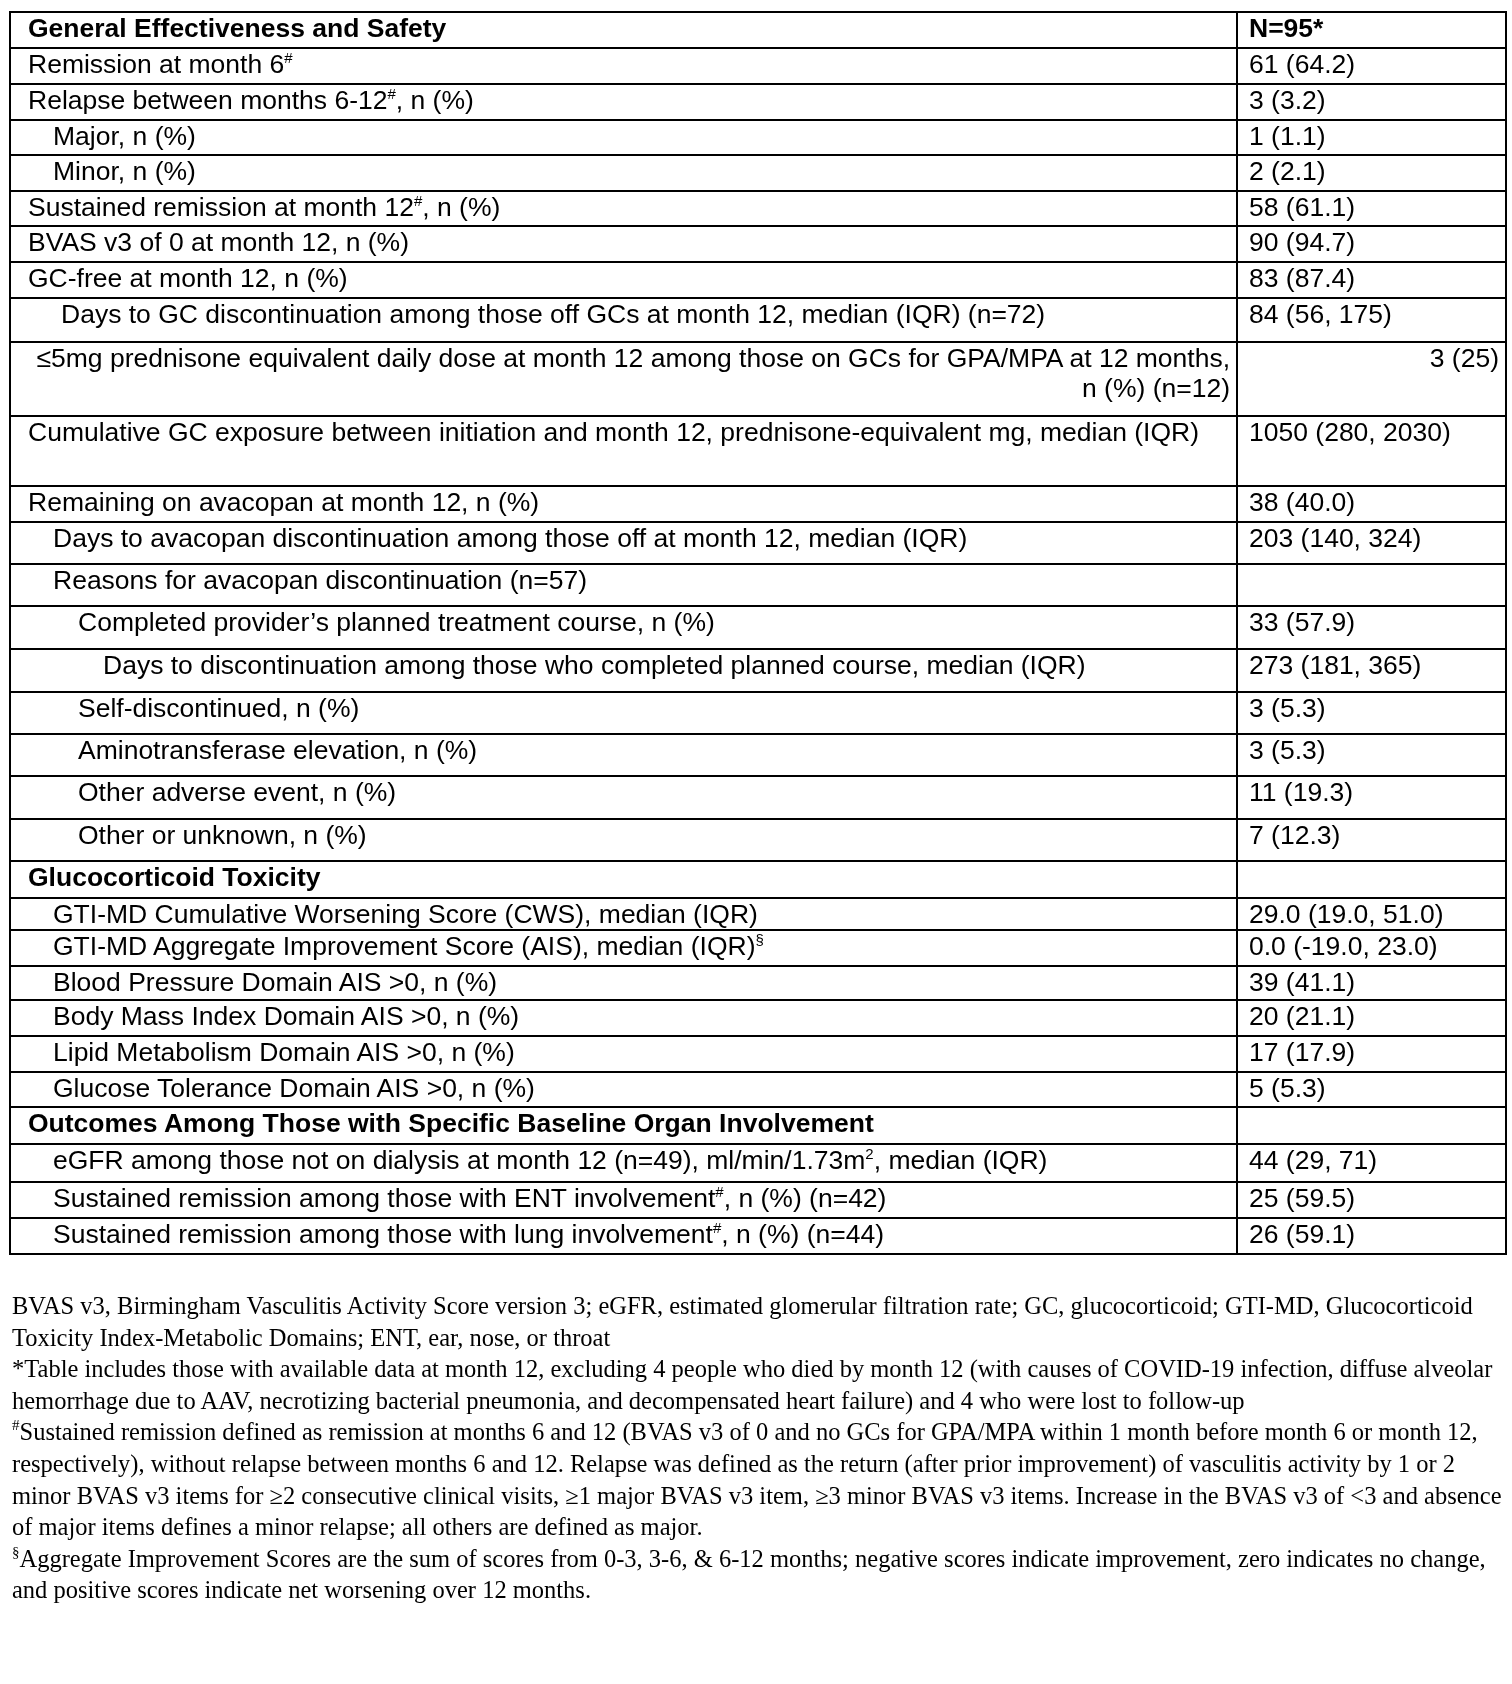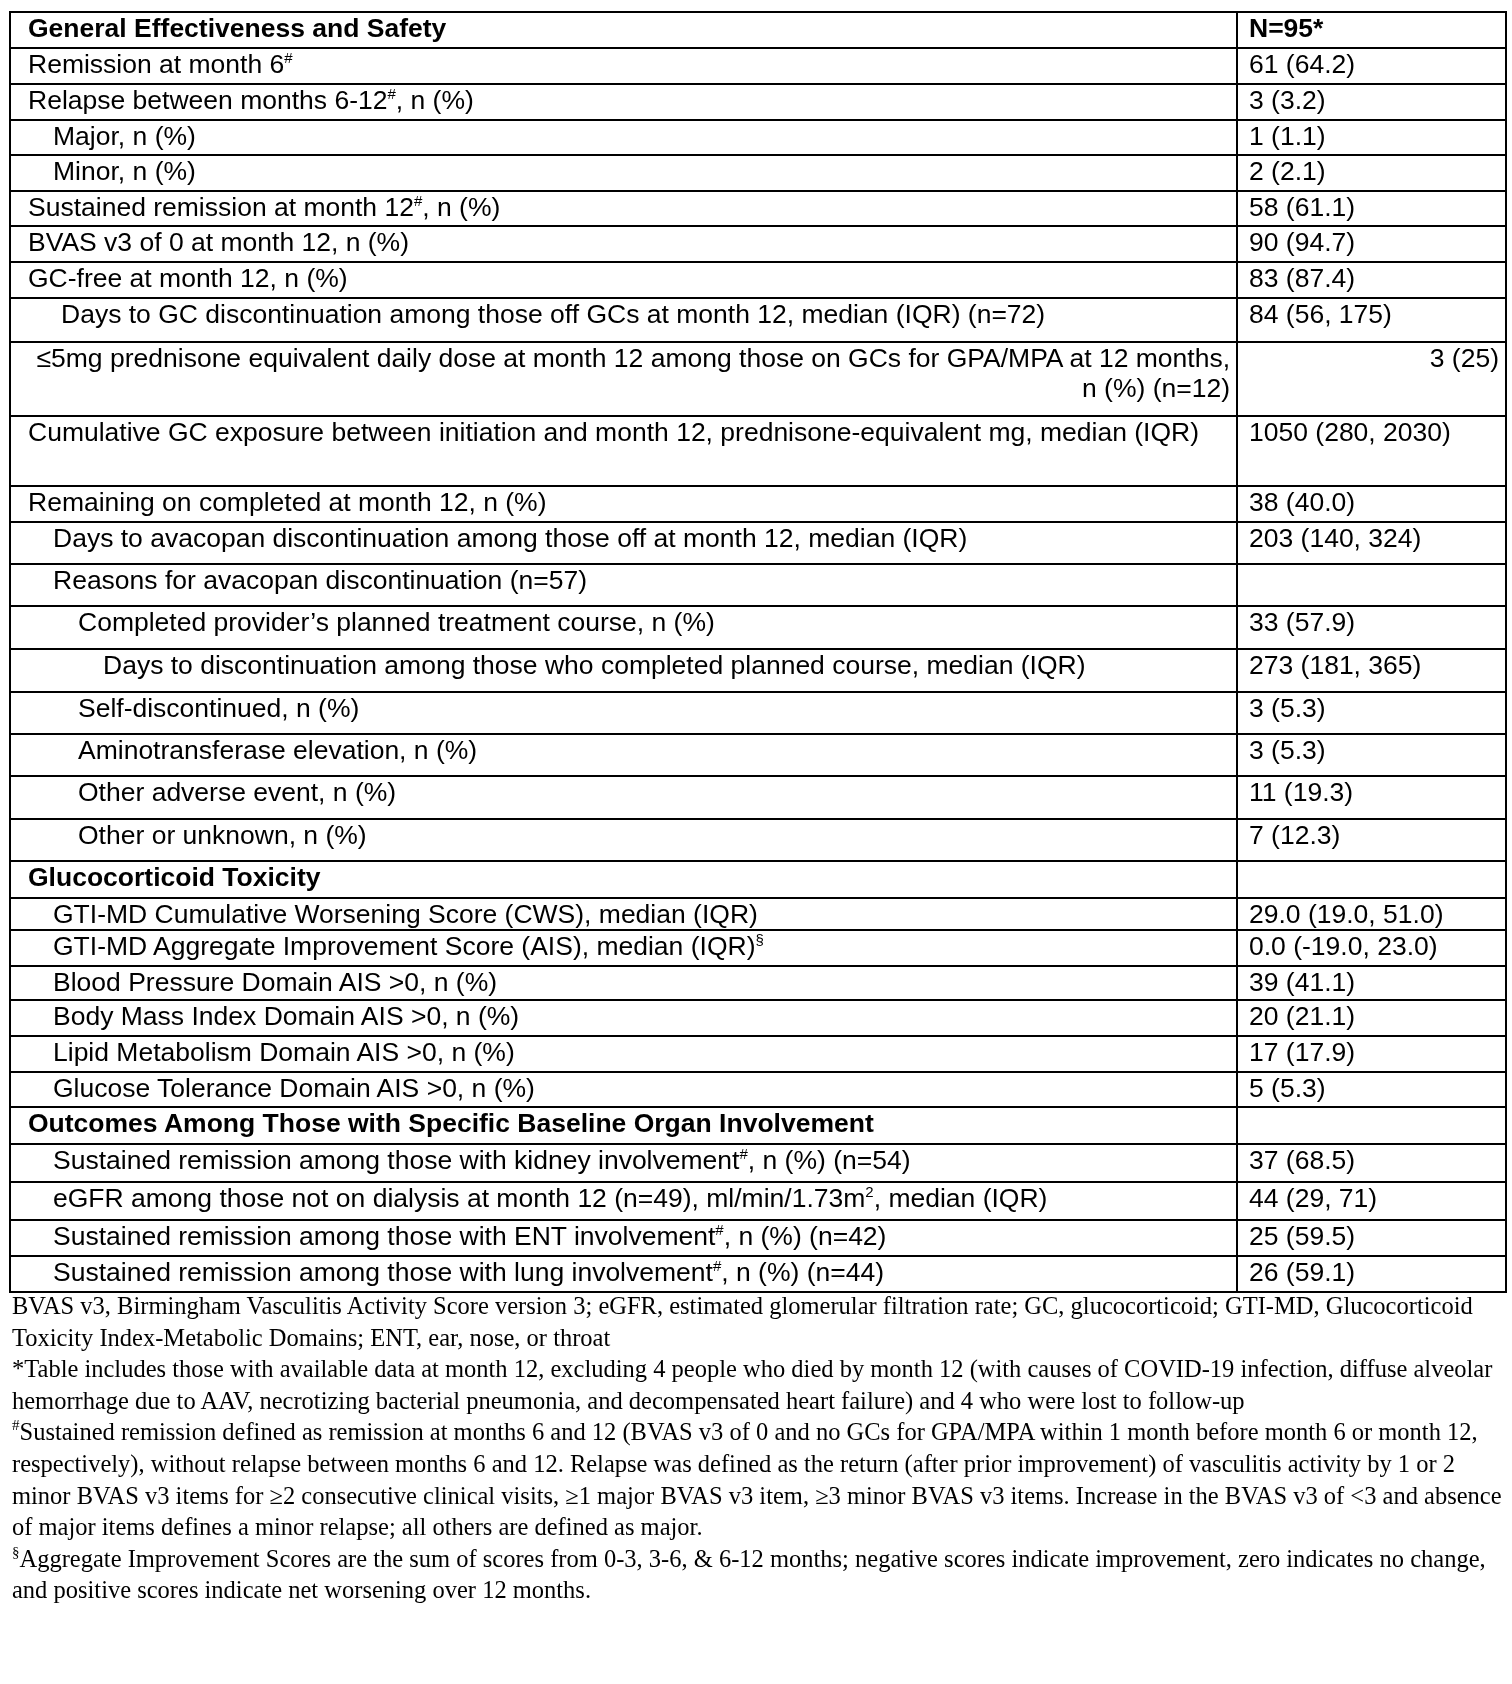--- a/index.html
+++ b/index.html
@@ -68,21 +68,21 @@
       </tr>
       <tr style="height: 74px; text-align: right;">
         <td class="wrap"><span>≤5mg prednisone equivalent daily dose at month 12 among those on GCs for GPA/MPA at 12 months, n (%) (n=12)</span></td>
         <td class="val">3 (25)</td>
       </tr>
       <tr style="height: 70px;">
         <td class="wrap"><span>Cumulative GC exposure between initiation and month 12, prednisone-equivalent mg, median (IQR)</span></td>
         <td class="val">1050 (280, 2030)</td>
       </tr>
       <tr style="height: 36px;">
-        <td><span>Remaining on completed at month 12, n (%)</span></td>
+        <td><span>Remaining on avacopan at month 12, n (%)</span></td>
         <td class="val">38 (40.0)</td>
       </tr>
       <tr style="height: 42px;">
         <td class="i1"><span>Days to avacopan discontinuation among those off at month 12, median (IQR)</span></td>
         <td class="val">203 (140, 324)</td>
       </tr>
       <tr style="height: 42px;">
         <td class="i1"><span>Reasons for avacopan discontinuation (n=57)</span></td>
         <td class="val"></td>
       </tr>
@@ -136,24 +136,20 @@
       </tr>
       <tr style="height: 35px;">
         <td class="i1"><span>Glucose Tolerance Domain AIS &gt;0, n (%)</span></td>
         <td class="val">5 (5.3)</td>
       </tr>
       <tr style="height: 37px;">
         <td class="bold">Outcomes Among Those with Specific Baseline Organ Involvement</td>
         <td class="val"></td>
       </tr>
       <tr style="height: 38px;">
-        <td class="i1"><span>Sustained remission among those with kidney involvement</span><sup>#</sup><span>, n (%) (n=54)</span></td>
-        <td class="val">37 (68.5)</td>
-      </tr>
-      <tr style="height: 38px;">
         <td class="i1"><span>eGFR among those not on dialysis at month 12 (n=49), ml/min/1.73m</span><sup>2</sup><span>, median (IQR)</span></td>
         <td class="val">44 (29, 71)</td>
       </tr>
       <tr style="height: 36px;">
         <td class="i1"><span>Sustained remission among those with ENT involvement</span><sup>#</sup><span>, n (%) (n=42)</span></td>
         <td class="val">25 (59.5)</td>
       </tr>
       <tr style="height: 36px;">
         <td class="i1"><span>Sustained remission among those with lung involvement</span><sup>#</sup><span>, n (%) (n=44)</span></td>
         <td class="val">26 (59.1)</td>

